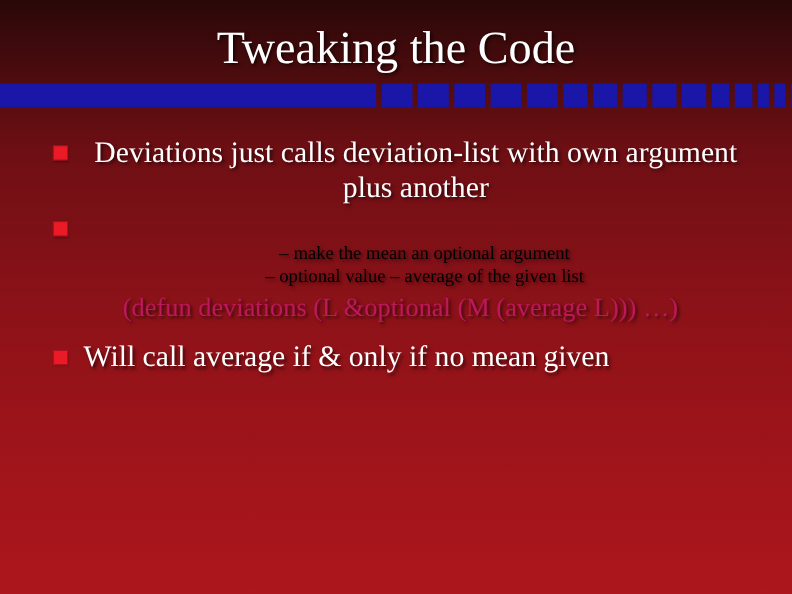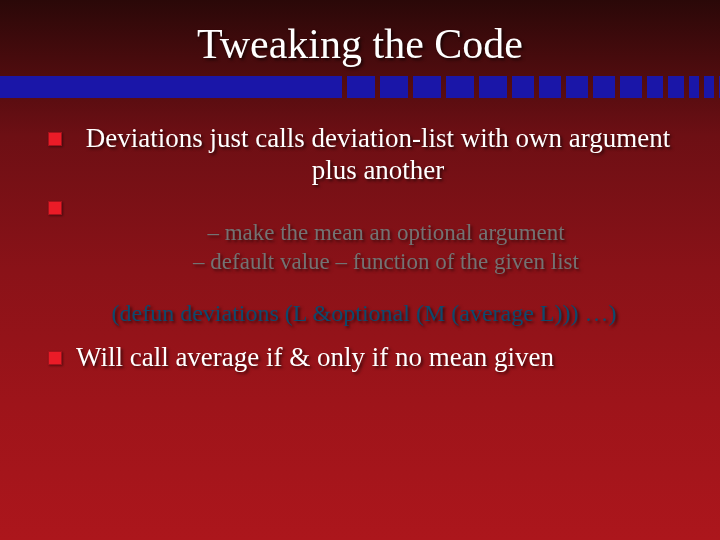--- a/index.html
+++ b/index.html
@@ -63,31 +63,31 @@
     flex-shrink: 0;
     box-shadow: 1px 1px 2px rgba(0,0,0,0.4);
   }
   .bullet-text {
     font-size: 27px;
     line-height: 1.2;
     color: #fff;
     text-shadow: 2px 2px 3px rgba(0,0,0,0.6);
   }
   .sub-item {
-    font-size: 23px;
+    font-size: 17px;
     line-height: 1.25;
-    color: #737373;
+    color: #000000;
     padding-left: 44px;
     text-shadow: 2px 2px 3px rgba(0,0,0,0.5);
   }
   .code-line {
     font-size: 24px;
-    color: #0c4a6e;
+    color: #be185d;
     padding-left: 0;
-    margin-top: 24px;
+    margin-top: 6px;
     margin-bottom: 14px;
     text-shadow: 2px 2px 3px rgba(0,0,0,0.6);
   }
   .gap-top { margin-top: 8px; }
 </style>
 </head>
 <body>
 
 <div class="slide">
 
@@ -119,21 +119,21 @@
     <div class="bullet-item">
       <div class="bullet-box"></div>
       <div class="bullet-text">Deviations just calls deviation-list with own argument plus another</div>
     </div>
 
     <div class="bullet-item">
       <div class="bullet-box"></div>
     </div>
 
     <div class="sub-item">– make the mean an optional argument</div>
-    <div class="sub-item">– default value – function of the given list</div>
+    <div class="sub-item">– optional value – average of the given list</div>
 
     <div class="code-line">(defun deviations (L &amp;optional (M (average L))) …)</div>
 
     <div class="bullet-item gap-top">
       <div class="bullet-box"></div>
       <div class="bullet-text">Will call average if &amp; only if no mean given</div>
     </div>
 
   </div>
 

